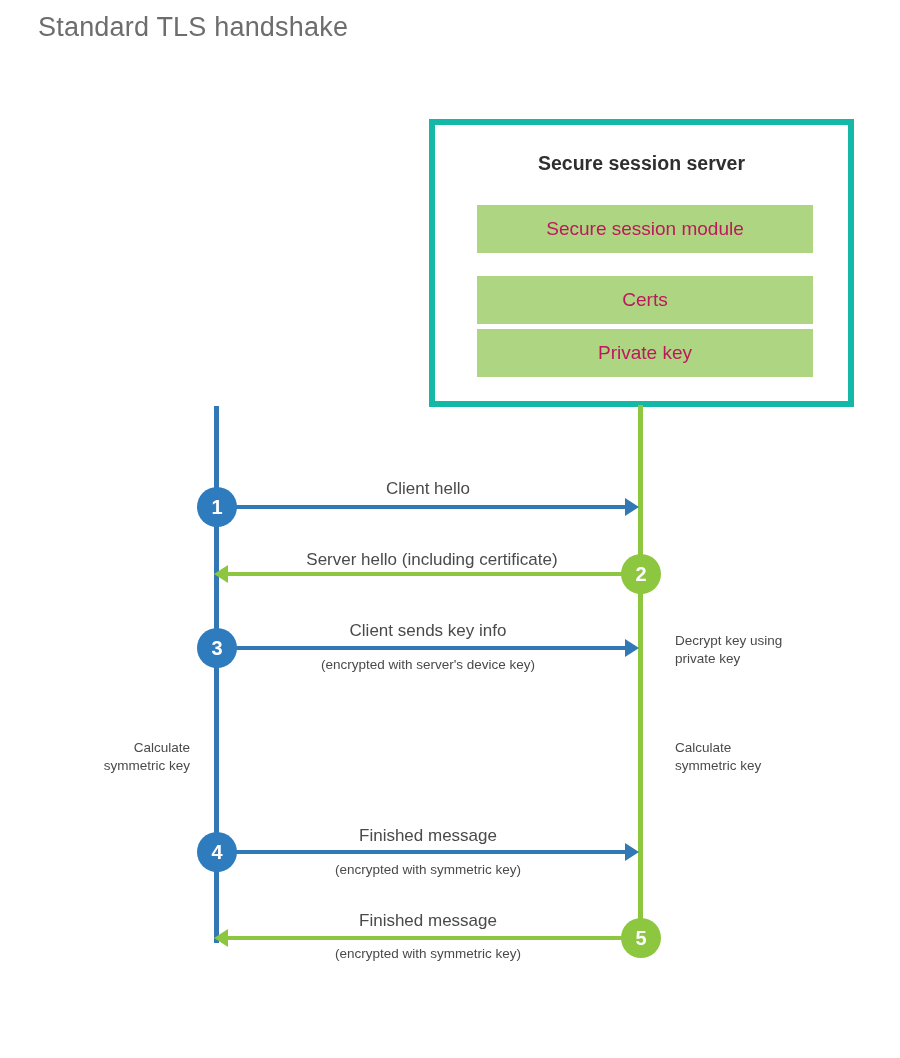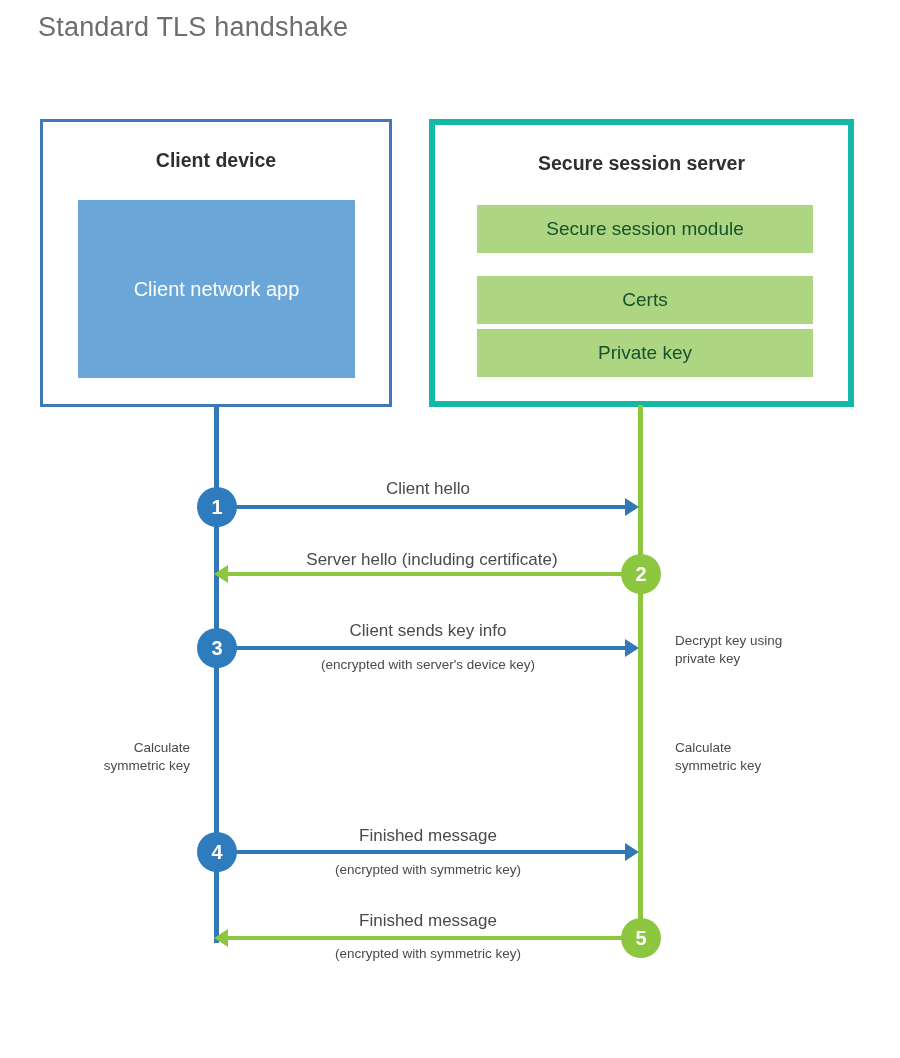--- a/index.html
+++ b/index.html
@@ -85,21 +85,21 @@
 
   .server-bar {
     position: absolute;
     left: 42px;
     width: 336px;
     height: 48px;
     background: #aed581;
     display: flex;
     align-items: center;
     justify-content: center;
-    color: #14532d;
+    color: #be185d;
     font-size: 19px;
     font-weight: 300;
     white-space: nowrap;
   }
   #server-bar-0 { top: 80px; }
   #server-bar-1 { top: 142px; margin-top: 9px; }
   #server-bar-2 { top: 204px; }
 
   
   .lifeline {
@@ -187,24 +187,20 @@
   .side-note.left { text-align: right; }
   .side-note.right { text-align: left; }
 </style>
 </head>
 <body>
 
 <div id="canvas">
 
   <div class="page-title">Standard TLS handshake</div>
 
-  <div class="party-box" id="client-box">
-    <div class="party-title">Client device</div>
-    <div id="client-app">Client network app</div>
-  </div>
 
   <div class="party-box" id="server-box">
     <div class="party-title">Secure session server</div>
     <div class="server-bar" id="server-bar-0">Secure session module</div>
     <div class="server-bar" id="server-bar-1">Certs</div>
     <div class="server-bar" id="server-bar-2">Private key</div>
   </div>
 
   <div class="lifeline" id="client-lifeline"></div>
   <div class="lifeline" id="server-lifeline"></div>

